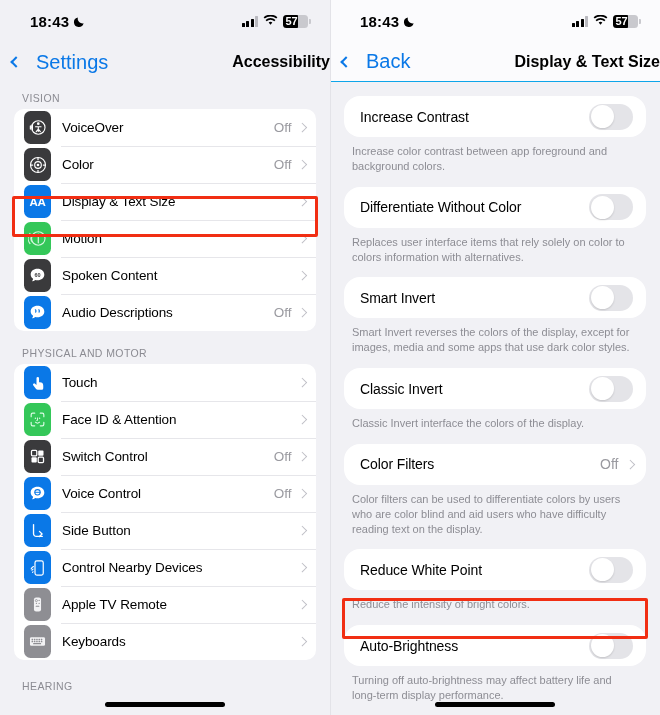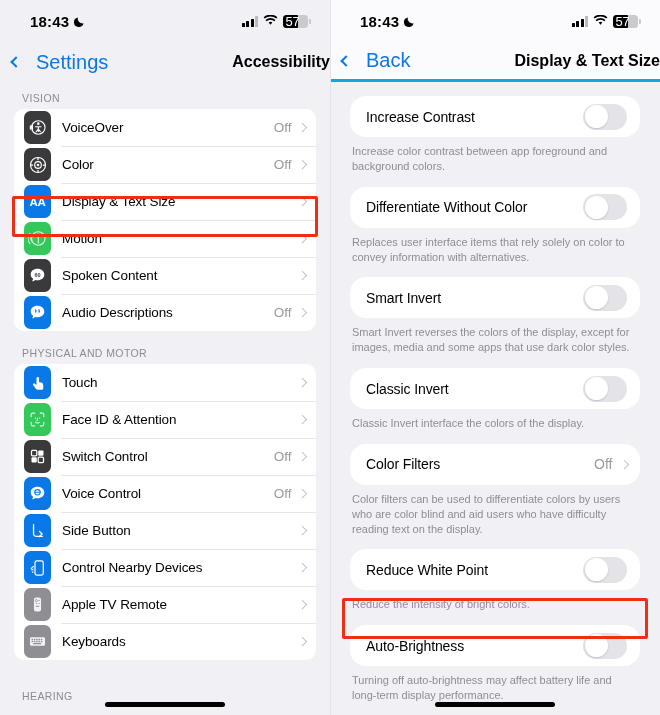--- a/index.html
+++ b/index.html
@@ -41,34 +41,34 @@
   .sb-signal i:nth-child(4){ height: 11px; background:#b9b9bf; }
   .sb-batt {
     width: 25px; height: 13px; border-radius: 3.5px;
     background: #c9c9ce; position: relative; display: flex; align-items: center;
   }
   .sb-batt .fill {
     position: absolute; left: 0; top: 0; bottom: 0; width: 15px;
     background: #000; border-radius: 3.5px 1px 1px 3.5px;
   }
   .sb-batt .num {
-    position: relative; z-index: 2; color: #fff; font-size: 13px;
-    font-weight: normal; padding-left: 2.5px; letter-spacing: -0.2px;
+    position: relative; z-index: 2; color: #fff; font-size: 11px;
+    font-weight: bold; padding-left: 2.5px; letter-spacing: -0.2px;
   }
   .sb-batt .tip {
     position: absolute; right: -2.5px; top: 4px; width: 2px; height: 5px;
     background: #c9c9ce; border-radius: 0 1px 1px 0;
   }
 
   
   .navbar {
     height: 40px; display: flex; align-items: center;
     position: relative; padding: 0 12px;
   }
-  .navbar.with-bg { background: #fbfbfd; border-bottom: 3px solid #0ea5e9; }
+  .navbar.with-bg { background: #fbfbfd; border-bottom: 1px solid #0ea5e9; }
   .nav-back {
     display: flex; align-items: center; gap: 14px;
     color: #0a78e7; font-size: 20px; cursor: pointer;
     z-index: 3;
   }
   .chev-left {
     display: inline-block; width: 8px; height: 8px;
     border-left: 2.4px solid #0a78e7; border-bottom: 2.4px solid #0a78e7;
     transform: rotate(45deg); margin-right: 2px;
   }
@@ -104,21 +104,21 @@
   .row-value { font-size: 13.5px; color: #9a9aa0; margin-right: 7px; }
   .chev-right {
     width: 6.5px; height: 6.5px; flex: 0 0 6.5px;
     border-top: 1.6px solid #bfbfc6; border-right: 1.6px solid #bfbfc6;
     transform: rotate(45deg);
   }
 
   
   .scroll-right { padding-top: 6px; }
   .tcard {
-    background: #fff; border-radius: 16px; margin: 0 20px;
+    background: #fff; border-radius: 16px; margin: 0 14px;
     height: 41px; display: flex; align-items: center;
     padding: 0 13px 0 16px; position: relative;
   }
   .tcard-label { font-size: 14px; color: #000; flex: 1; letter-spacing: -0.1px; }
   .toggle {
     width: 44px; height: 26px; border-radius: 13px;
     background: #e4e4e8; position: relative; flex: 0 0 44px;
     cursor: pointer;
   }
   .toggle .knob {
@@ -387,21 +387,21 @@
                   <rect x="6.5" y="13.8" width="10" height="1.8" rx="0.5"></rect>
                 </g>
               </svg>
           </span>
           <span class="row-label">Keyboards</span>
           <span class="row-value"></span>
           <span class="chev-right"></span>
         </div>
       </div>
 
-      <div class="section-header" style="padding-top:30px">HEARING</div>
+      <div class="section-header" style="padding-top:20px">HEARING</div>
     </div>
 
     <div class="hl" style="left:12px; top:196px; width:306px; height:41px;"></div>
 
     <div class="home-ind"></div>
   </div>
 
   <div class="phone right">
 
     <div class="statusbar" style="background:#fbfbfd">
@@ -452,21 +452,21 @@
       </div>
       <div class="footnote">Increase color contrast between app foreground and background colors.</div>
 
       <div class="gap"></div>
       <div class="tcard">
         <span class="tcard-label">Differentiate Without Color</span>
         <span class="toggle">
             <span class="knob"></span>
           </span>
       </div>
-      <div class="footnote">Replaces user interface items that rely solely on color to convey information with alternatives.</div>
+      <div class="footnote">Replaces user interface items that rely solely on color to colors information with alternatives.</div>
 
       <div class="gap"></div>
       <div class="tcard">
         <span class="tcard-label">Smart Invert</span>
         <span class="toggle">
             <span class="knob"></span>
           </span>
       </div>
       <div class="footnote">Smart Invert reverses the colors of the display, except for images, media and some apps that use dark color styles.</div>
 

